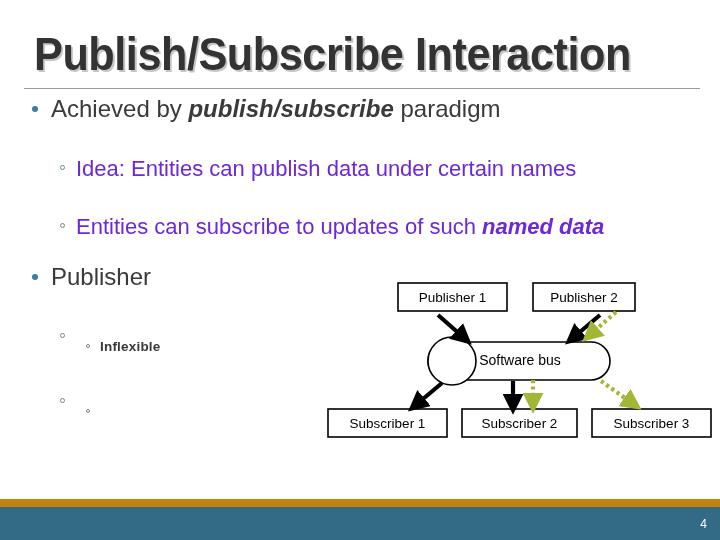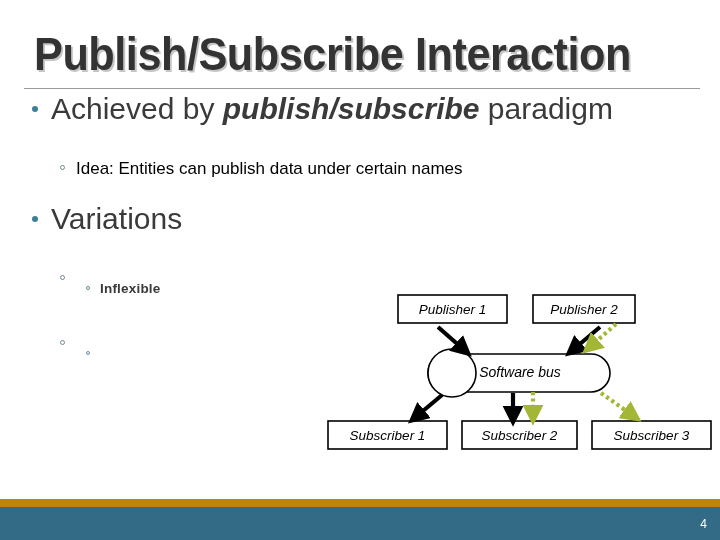--- a/index.html
+++ b/index.html
@@ -47,42 +47,42 @@
   #body-col {
     position: absolute;
     left: 24px;
     top: 94px;
     width: 640px;
   }
 
   .lvl1 {
     position: relative;
     padding-left: 27px;
-    font-size: 30px;
+    font-size: 24px;
     line-height: 30px;
     color: #3a3a3a;
     margin-bottom: 1px;
     white-space: nowrap;
   }
   .lvl1 .bullet {
     position: absolute;
     left: 8px;
     top: 12px;
     width: 6px;
     height: 6px;
     border-radius: 50%;
     background: #3b7f9b;
   }
 
   .lvl2 {
     position: relative;
     padding-left: 52px;
-    font-size: 17px;
+    font-size: 22px;
     line-height: 26px;
-    color: #000000;
+    color: #6d28d9;
     white-space: nowrap;
     margin-top: 32px;
   }
   .lvl2 .bullet {
     position: absolute;
     left: 36px;
     top: 9px;
     width: 5px;
     height: 5px;
     border-radius: 50%;
@@ -113,24 +113,23 @@
     box-sizing: border-box;
   }
 
   .bi { font-style: italic; font-weight: bold; }
   .gap-var { height: 22px; }
 
   
   #diagram {
     position: absolute;
     left: 320px;
-    top: 288px;
+    top: 276px;
     width: 400px;
     height: 180px;
-    font-style: italic;
   }
   #diagram svg { display: block; }
   .nodebox {
     fill: #ffffff;
     stroke: #000000;
     stroke-width: 1.6;
   }
   .nodelabel {
     font-family: "Liberation Sans", sans-serif;
     font-size: 13.5px;
@@ -194,25 +193,28 @@
 <div id="body-col">
 
   <div class="lvl1">
     <span class="bullet"></span><span>Achieved by </span><span class="bi">publish/subscribe</span><span> paradigm</span>
   </div>
 
   <div class="lvl2">
     <span class="bullet"></span><span>Idea: Entities can publish data under certain names</span>
   </div>
 
+  <div class="lvl2">
+    <span class="bullet"></span><span>Entities can subscribe to updates of such </span><span class="bi">named data</span>
+  </div>
 
   <div class="gap-var"></div>
 
   <div class="lvl1">
-    <span class="bullet"></span><span>Variations</span>
+    <span class="bullet"></span><span>Publisher</span>
   </div>
 
   <div class="lvl2">
     <span class="bullet"></span>
   </div>
 
   <div class="lvl3">
     <span class="bullet"></span><span>Inflexible</span>
   </div>
 

